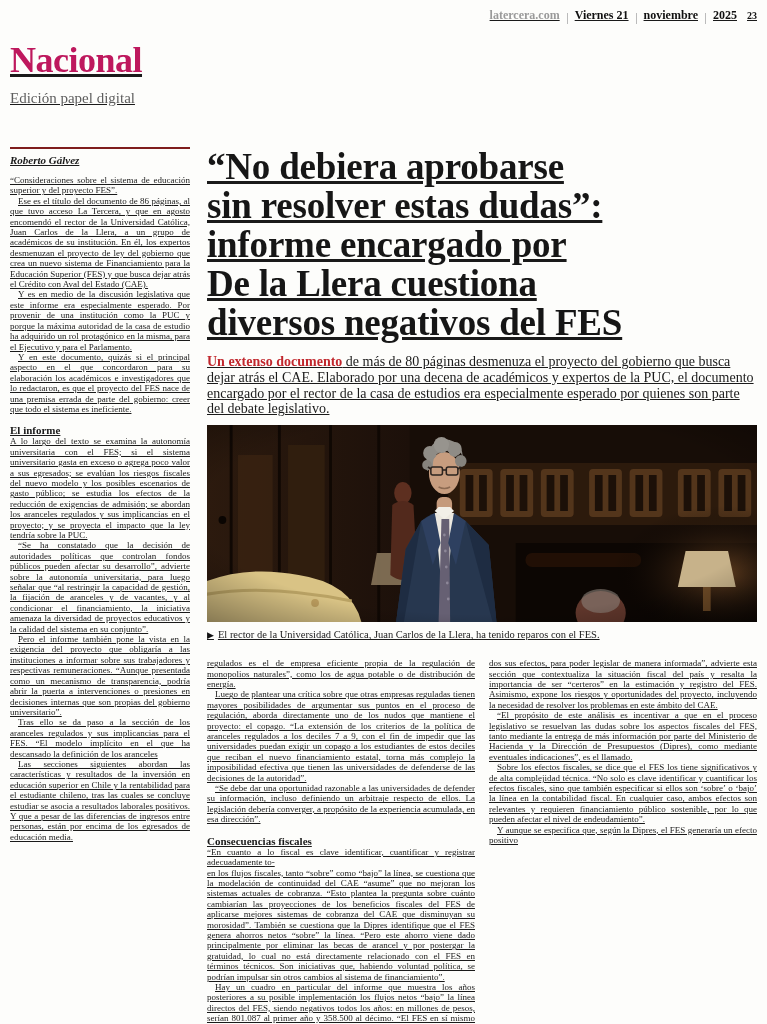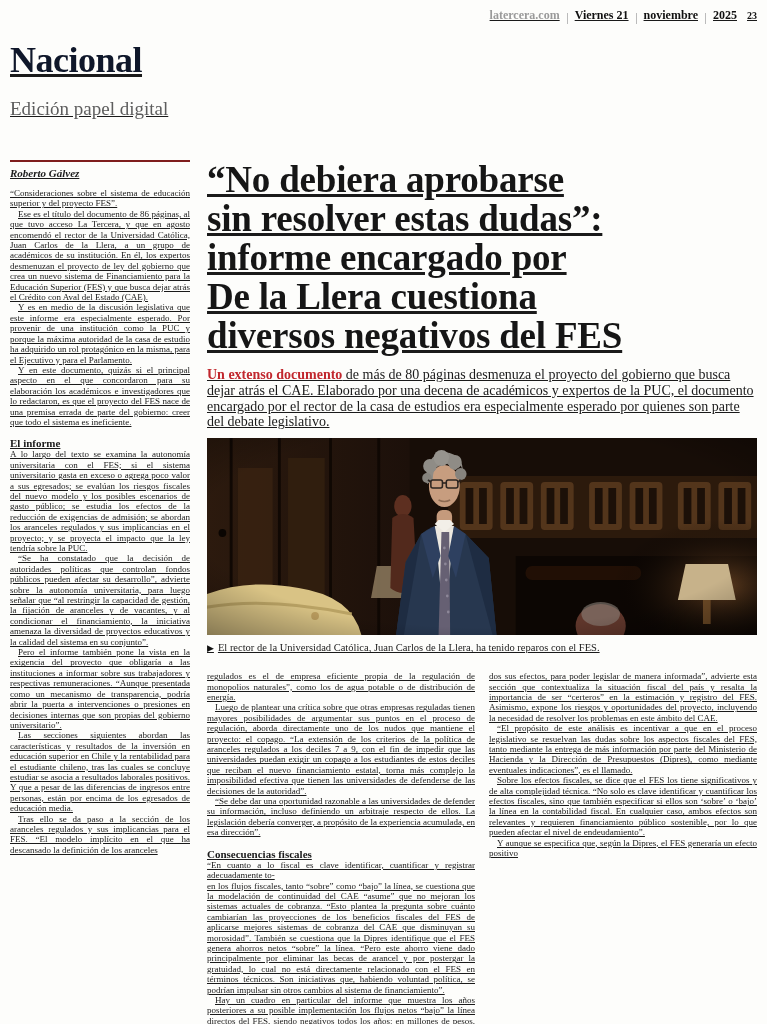--- a/index.html
+++ b/index.html
@@ -16,21 +16,21 @@
     display:flex; justify-content:flex-end; align-items:baseline;
     font-size:12px; height:20px;
   }
   .folio .site { color:#9a9a9a; font-weight:bold; }
   .folio .sep { display:inline-block; width:1px; height:11px; background:#bbb; margin:0 7px; align-self:center; }
   .folio .date-part { font-weight:bold; color:#111; }
   .folio .pageno { font-weight:bold; font-size:10px; margin-left:10px; color:#111; }
   
   .section-block { margin-top:14px; }
   .section-name { font-size:36px; font-weight:bold; letter-spacing:-0.5px; line-height:1; }
-  .section-sub { font-size:19px; color:#5d5d5d; margin-top:20px; }
+  .section-sub { font-size:15px; color:#5d5d5d; margin-top:12px; }
   
   .main { display:grid; grid-template-columns:180px 1fr; column-gap:17px; margin-top:40px; }
   
   .leftcol { border-top:2px solid #7f1d1d; padding-top:5px; }
   .byline { font-size:11px; font-weight:bold; font-style:italic; margin-bottom:9px; }
   .bodytext p { font-size:9px; line-height:10.4px; text-align:justify; }
   .bodytext p.ind { text-indent:8px; }
   .subhead { font-size:11px; font-weight:bold; margin-top:10px; line-height:12px; }
   
   .headline { font-size:37px; line-height:39px; font-weight:bold; color:#161616; letter-spacing:-0.2px; }
@@ -58,38 +58,38 @@
     <span class="sep"></span>
     <span class="date-part">Viernes 21</span>
     <span class="sep"></span>
     <span class="date-part">noviembre</span>
     <span class="sep"></span>
     <span class="date-part">2025</span>
     <span class="pageno">23</span>
   </div>
 
   <div class="section-block">
-    <div class="section-name" style="color:#0f172a;">Nacional</div>
+    <div class="section-name" style="color:#be185d;">Nacional</div>
     <div class="section-sub">Edición papel digital</div>
   </div>
 
   <div class="main">
 
     <div class="leftcol bodytext">
       <div class="byline">Roberto Gálvez</div>
       <p>“Consideraciones sobre el sistema de educación superior y del proyecto FES”.</p>
       <p class="ind">Ese es el título del documento de 86 páginas, al que tuvo acceso La Tercera, y que en agosto encomendó el rector de la Universidad Católica, Juan Carlos de la Llera, a un grupo de académicos de su institución. En él, los expertos desmenuzan el proyecto de ley del gobierno que crea un nuevo sistema de Financiamiento para la Educación Superior (FES) y que busca dejar atrás el Crédito con Aval del Estado (CAE).</p>
       <p class="ind">Y es en medio de la discusión legislativa que este informe era especialmente esperado. Por provenir de una institución como la PUC y porque la máxima autoridad de la casa de estudio ha adquirido un rol protagónico en la misma, para el Ejecutivo y para el Parlamento.</p>
       <p class="ind">Y en este documento, quizás si el principal aspecto en el que concordaron para su elaboración los académicos e investigadores que lo redactaron, es que el proyecto del FES nace de una premisa errada de parte del gobierno: creer que todo el sistema es ineficiente.</p>
       <div class="subhead">El informe</div>
       <p>A lo largo del texto se examina la autonomía universitaria con el FES; si el sistema universitario gasta en exceso o agrega poco valor a sus egresados; se evalúan los riesgos fiscales del nuevo modelo y los posibles escenarios de gasto público; se estudia los efectos de la reducción de exigencias de admisión; se abordan los aranceles regulados y sus implicancias en el proyecto; y se proyecta el impacto que la ley tendría sobre la PUC.</p>
       <p class="ind">“Se ha constatado que la decisión de autoridades políticas que controlan fondos públicos pueden afectar su desarrollo”, advierte sobre la autonomía universitaria, para luego señalar que “al restringir la capacidad de gestión, la fijación de aranceles y de vacantes, y al condicionar el financiamiento, la iniciativa amenaza la diversidad de proyectos educativos y la calidad del sistema en su conjunto”.</p>
       <p class="ind">Pero el informe también pone la vista en la exigencia del proyecto que obligaría a las instituciones a informar sobre sus trabajadores y respectivas remuneraciones. “Aunque presentada como un mecanismo de transparencia, podría abrir la puerta a intervenciones o presiones en decisiones internas que son propias del gobierno universitario”.</p>
+      <p class="ind">Tras ello se da paso a la sección de los aranceles regulados y sus implicancias para el FES. “El modelo implícito en el que ha descansado la definición de los aranceles</p>
       <p class="ind">Las secciones siguientes abordan las características y resultados de la inversión en educación superior en Chile y la rentabilidad para el estudiante chileno, tras las cuales se concluye estudiar se asocia a resultados laborales positivos. Y que a pesar de las diferencias de ingresos entre personas, están por encima de los egresados de educación media.</p>
-      <p class="ind">Tras ello se da paso a la sección de los aranceles regulados y sus implicancias para el FES. “El modelo implícito en el que ha descansado la definición de los aranceles</p>
     </div>
 
     <div>
       <h1 class="headline"><span>“No debiera aprobarse</span><br>
         <span>sin resolver estas dudas”:</span><br>
         <span>informe encargado por</span><br>
         <span>De la Llera cuestiona</span><br>
         <span>diversos negativos del FES</span>
       </h1>
 

